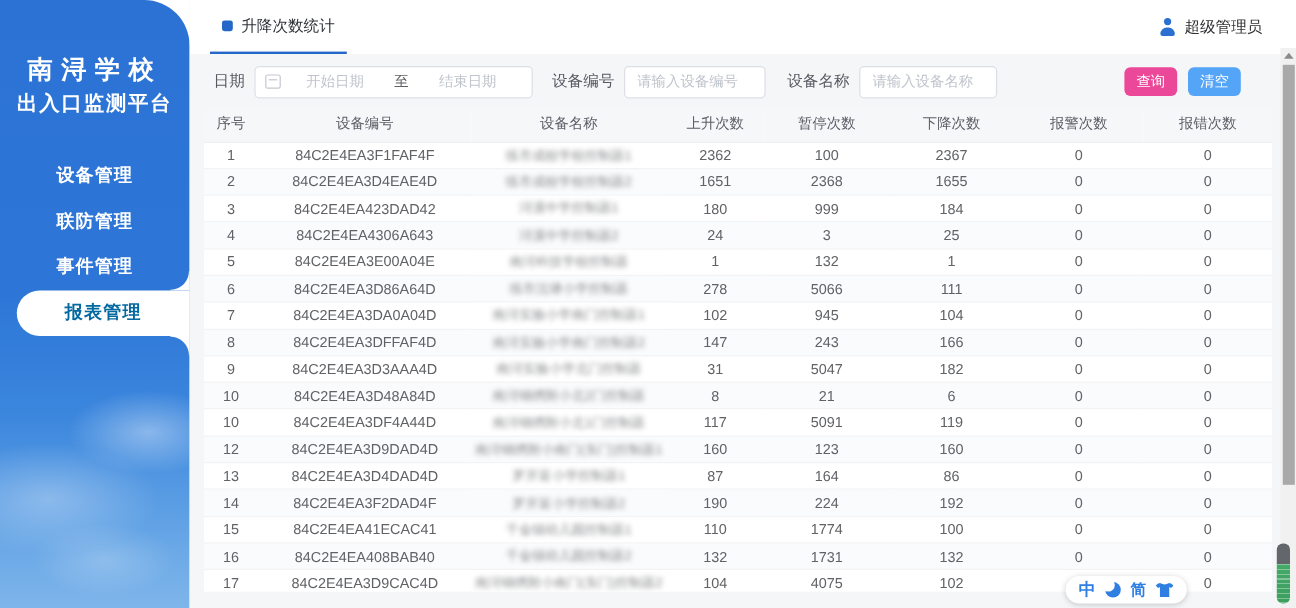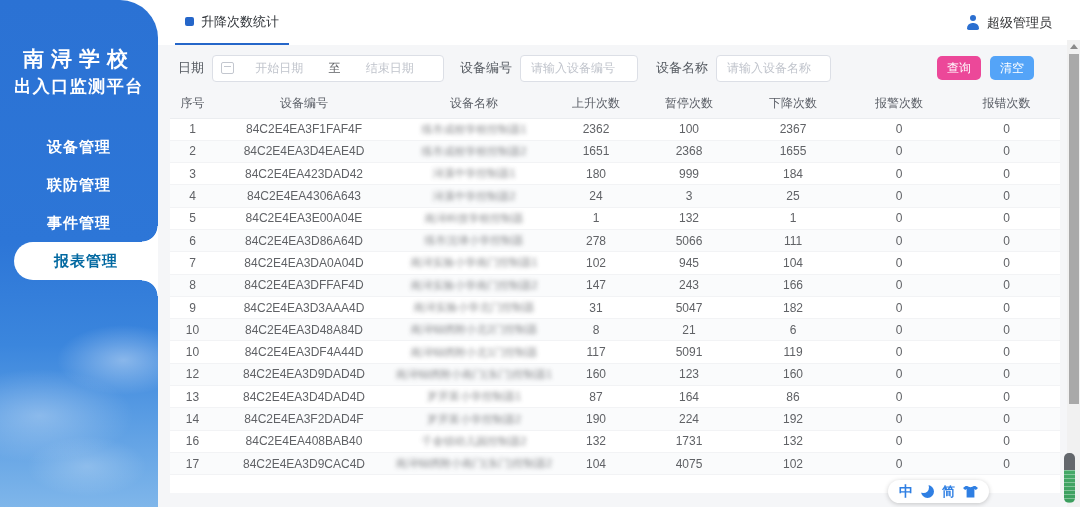--- a/index.html
+++ b/index.html
@@ -299,20 +299,30 @@
             <td>14</td>
             <td>84C2E4EA3F2DAD4F</td>
             <td class="blurred">罗开富小学控制器2</td>
             <td>190</td>
             <td>224</td>
             <td>192</td>
             <td>0</td>
             <td>0</td>
           </tr>
           <tr>
+            <td>15</td>
+            <td>84C2E4EA41ECAC41</td>
+            <td class="blurred">千金镇幼儿园控制器1</td>
+            <td>110</td>
+            <td>1774</td>
+            <td>100</td>
+            <td>0</td>
+            <td>0</td>
+          </tr>
+          <tr>
             <td>16</td>
             <td>84C2E4EA408BAB40</td>
             <td class="blurred">千金镇幼儿园控制器2</td>
             <td>132</td>
             <td>1731</td>
             <td>132</td>
             <td>0</td>
             <td>0</td>
           </tr>
           <tr>

